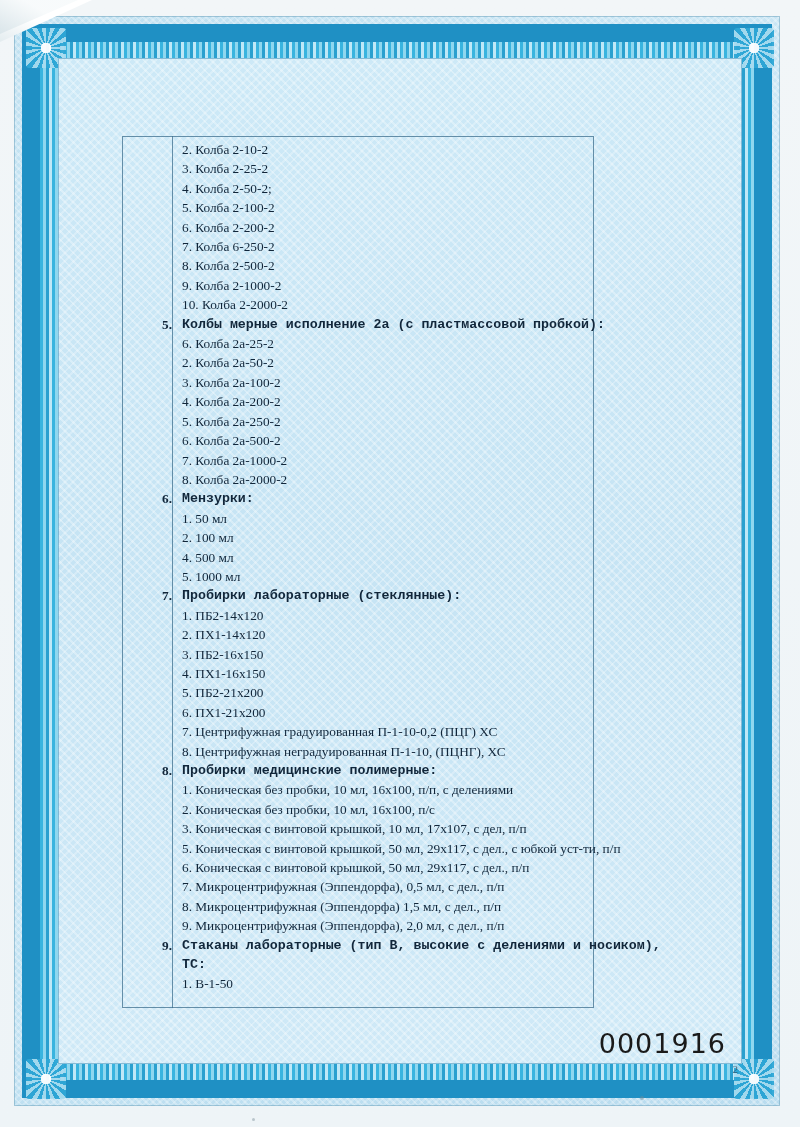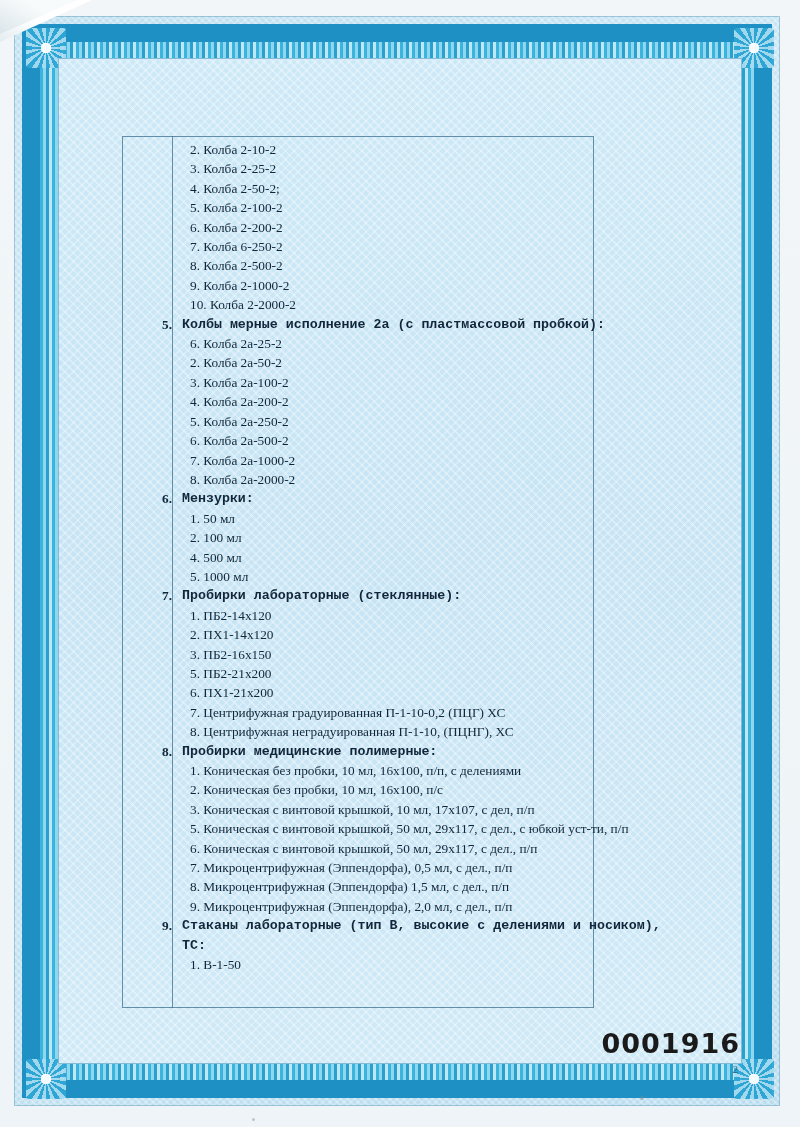--- a/index.html
+++ b/index.html
@@ -162,34 +162,32 @@
     width: 22px;
     text-align: right;
     flex: 0 0 22px;
     margin-right: 10px;
   }
   .lvl1 .txt { flex: 1 1 auto; font-family: Liberation Mono, monospace; }
 
   .lvl2 {
     display: flex;
     align-items: flex-start;
-    margin-left: 8px;
   }
   .lvl2 .txt { flex: 1 1 auto; }
 
   
   #serial {
     position: absolute;
-    right: 60px;
+    right: 74px;
     bottom: 68px;
     font-family: "DejaVu Sans", sans-serif;
     font-size: 27px;
     letter-spacing: 1px;
     color: #1a1a1a;
-    font-weight: bold;
   }
 
   #page-marker {
     position: absolute;
     right: 62px;
     bottom: 52px;
     font-size: 11px;
     color: #2c3e50;
     opacity: .7;
   }
@@ -304,20 +302,23 @@
       <div class="lvl2">
         <span class="txt">1. ПБ2-14х120</span>
       </div>
       <div class="lvl2">
         <span class="txt">2. ПХ1-14х120</span>
       </div>
       <div class="lvl2">
         <span class="txt">3. ПБ2-16х150</span>
       </div>
       <div class="lvl2">
+        <span class="txt">4. ПХ1-16х150</span>
+      </div>
+      <div class="lvl2">
         <span class="txt">5. ПБ2-21х200</span>
       </div>
       <div class="lvl2">
         <span class="txt">6. ПХ1-21х200</span>
       </div>
       <div class="lvl2">
         <span class="txt">7. Центрифужная градуированная П-1-10-0,2 (ПЦГ) ХС</span>
       </div>
       <div class="lvl2">
         <span class="txt">8. Центрифужная неградуированная П-1-10, (ПЦНГ), ХС</span>

